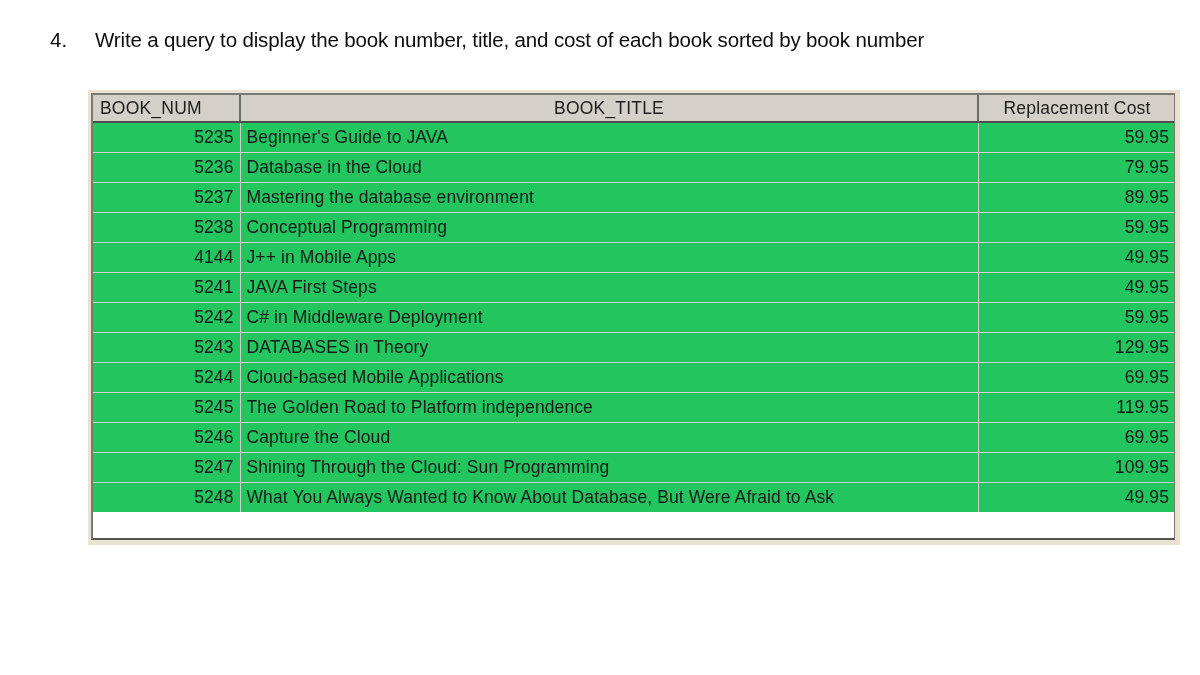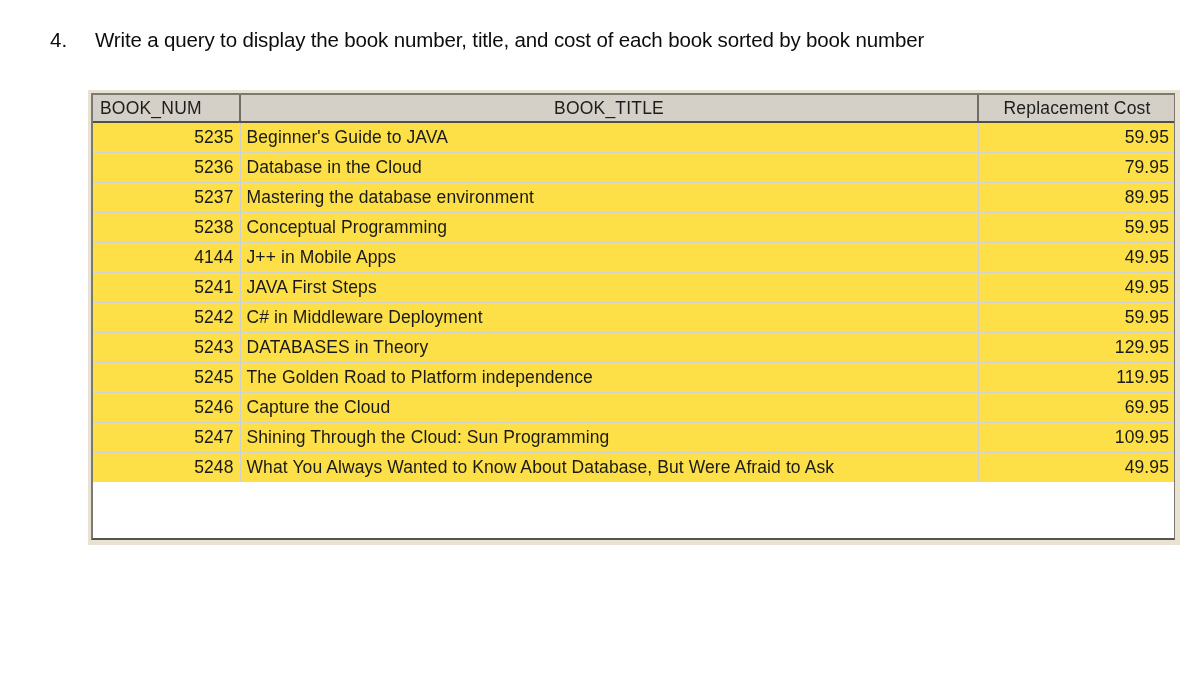--- a/index.html
+++ b/index.html
@@ -110,21 +110,21 @@
   table.grid thead th.th-num   { text-align: left; padding-left: 7px; }
   table.grid thead th.th-title { text-align: center; }
   table.grid thead th.th-cost  { text-align: center; }
 
   table.grid tbody td {
     height: 29px;
     padding: 0 6px;
     box-sizing: border-box;
     border-bottom: 1px solid #d2d2d2;
     border-right: 1px solid #cfcfcf;
-    background: #fde047;
+    background: #22c55e;
     white-space: nowrap;
     overflow: hidden;
     line-height: 29px;
     letter-spacing: 0.1px;
   }
   table.grid tbody td:last-child { border-right: none; }
 
   td.td-num  { text-align: right;  padding-right: 5px; }
   td.td-title{ text-align: left;   padding-left: 7px; }
   td.td-cost { text-align: right;  padding-right: 8px; }
@@ -189,20 +189,25 @@
             <td class="td-num">5242</td>
             <td class="td-title">C# in Middleware Deployment</td>
             <td class="td-cost">59.95</td>
           </tr>
           <tr>
             <td class="td-num">5243</td>
             <td class="td-title">DATABASES in Theory</td>
             <td class="td-cost">129.95</td>
           </tr>
           <tr>
+            <td class="td-num">5244</td>
+            <td class="td-title">Cloud-based Mobile Applications</td>
+            <td class="td-cost">69.95</td>
+          </tr>
+          <tr>
             <td class="td-num">5245</td>
             <td class="td-title">The Golden Road to Platform independence</td>
             <td class="td-cost">119.95</td>
           </tr>
           <tr>
             <td class="td-num">5246</td>
             <td class="td-title">Capture the Cloud</td>
             <td class="td-cost">69.95</td>
           </tr>
           <tr>

